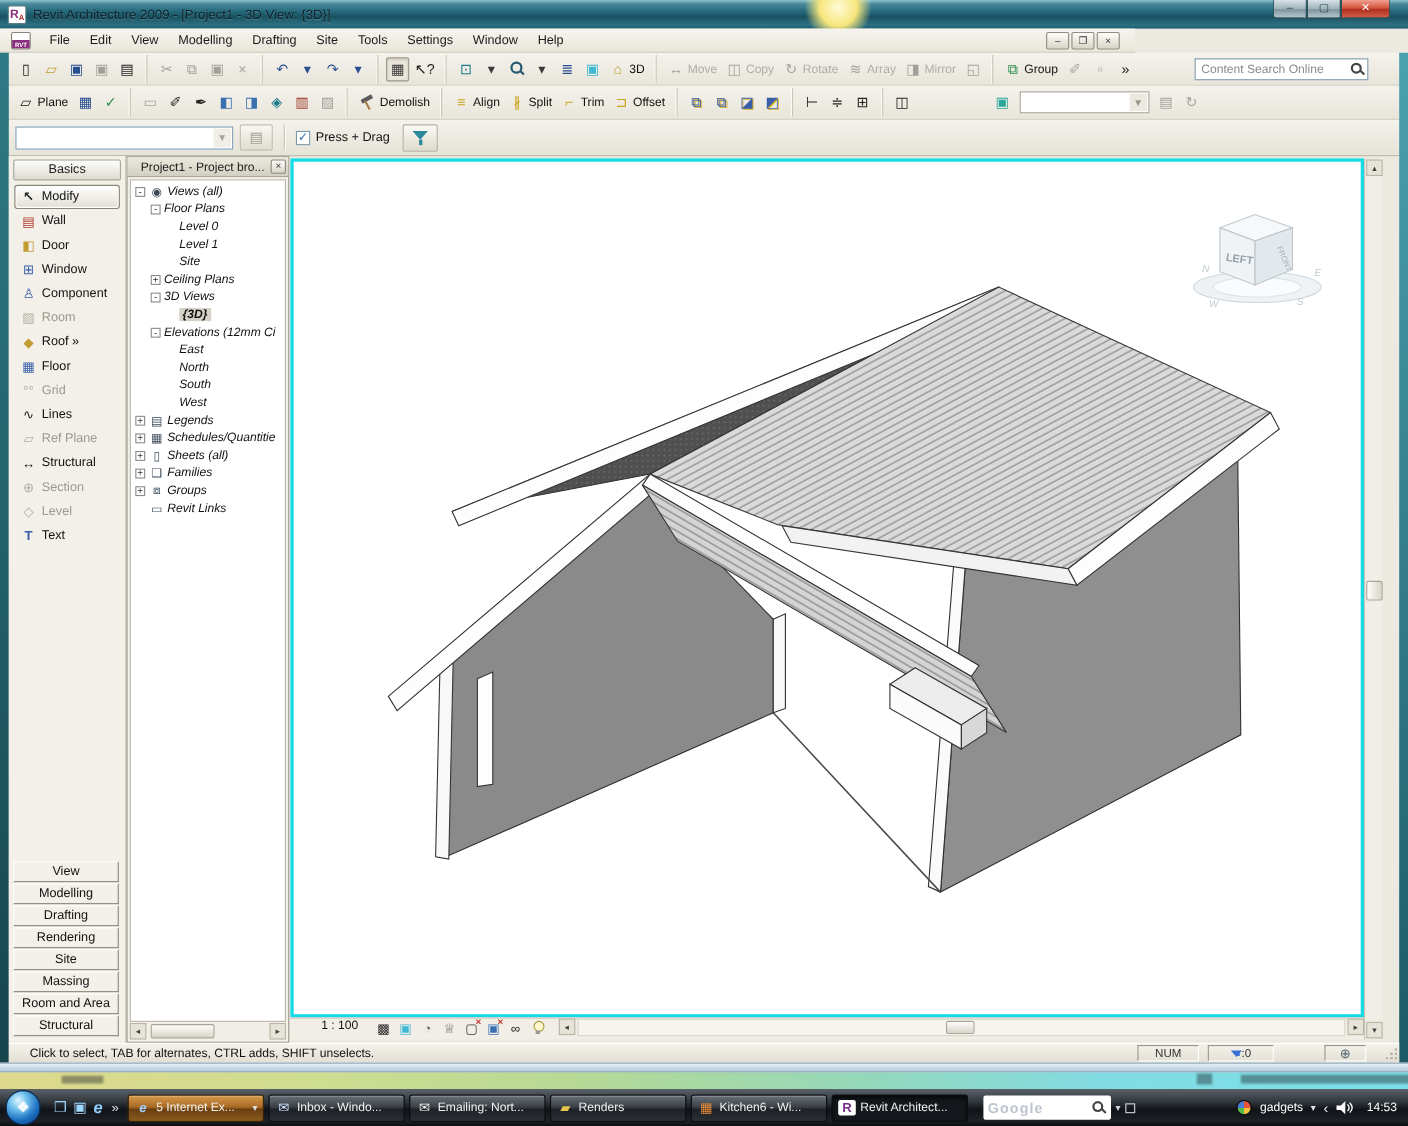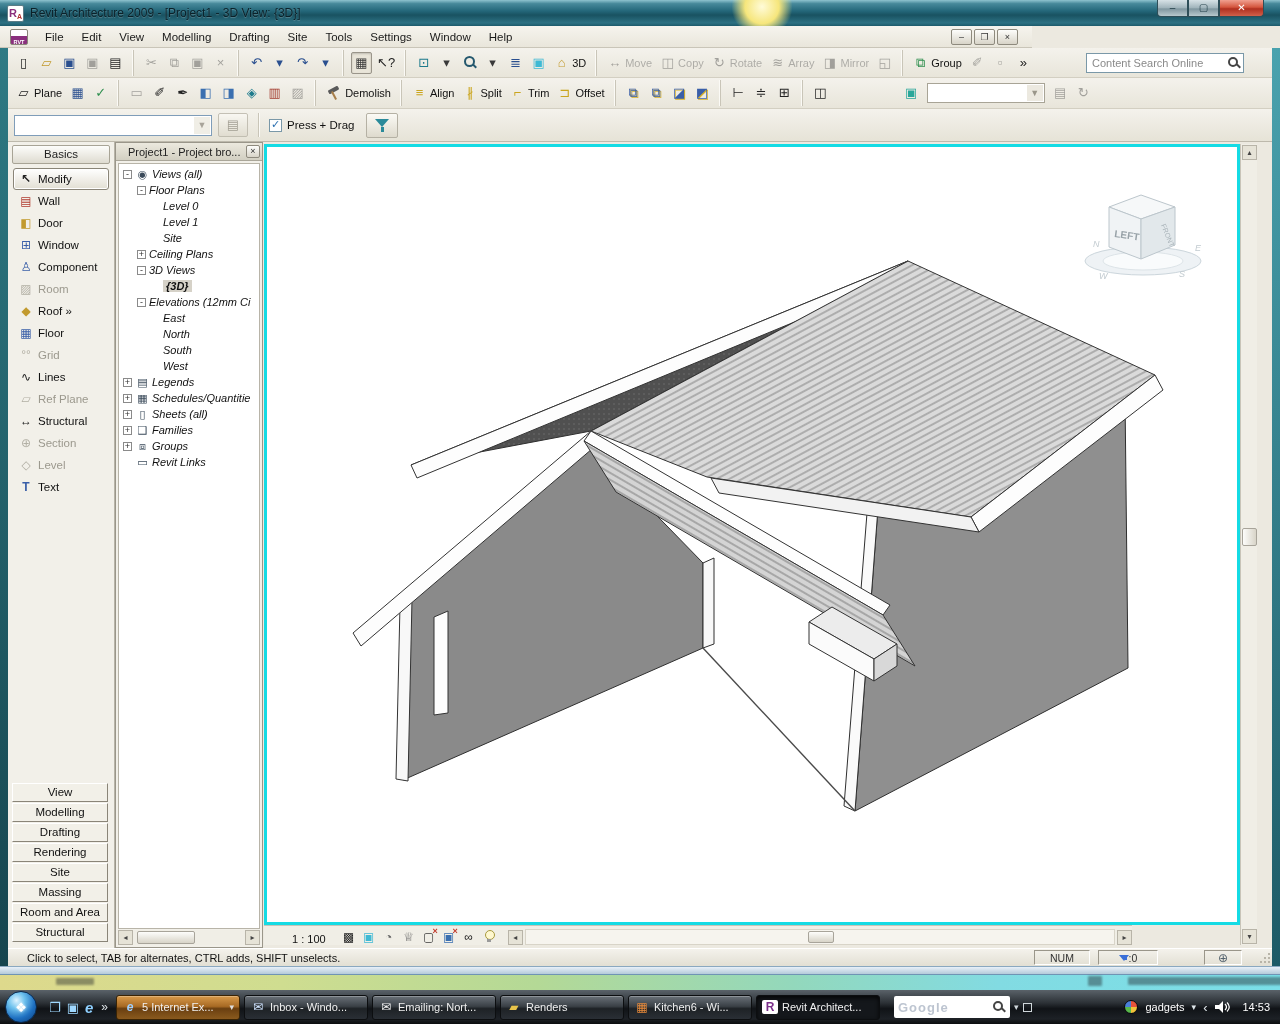--- a/index.html
+++ b/index.html
@@ -127,22 +127,22 @@
   .tlabel{color:#111;font-style:italic;}
   .trow.sel .tlabel{background:#d6d2c8;font-weight:bold;padding:0 3px;}
   .pbscroll{position:absolute;left:2px;right:2px;bottom:2px;height:15px;background:#f0eee6;display:flex;align-items:center;}
   .sarrow{width:15px;height:15px;background:#e6e3d7;border:1px solid #b8b4a8;font-size:8px;color:#444;text-align:center;line-height:13px;flex:none;}
   .pbthumb{width:58px;height:13px;margin-left:4px;background:linear-gradient(180deg,#fdfdfb,#d8d4c8);border:1px solid #a8a49a;border-radius:2px;}
 
   
   .viewport{position:absolute;left:264px;top:144px;width:976px;height:781px;background:#fff;border:3px solid #14dbe4;}
   .housesvg{position:absolute;left:0;top:0;}
   .viewcube{position:absolute;right:14px;top:40px;}
-  .viewbottom{position:absolute;left:264px;top:925px;width:868px;height:20px;background:#f0eee6;border-top:1px solid #c8c4b8;
-    display:flex;align-items:flex-end;font-size:11px;}
+  .viewbottom{position:absolute;left:264px;top:925px;width:976px;height:20px;background:#f0eee6;border-top:1px solid #c8c4b8;
+    display:flex;align-items:flex-start;font-size:11px;}
   .scale{margin:0 14px 0 28px;color:#111;}
   .vbicons{display:flex;align-items:center;gap:2px;}
   .vbtn{position:relative;display:inline-flex;align-items:center;justify-content:center;width:18px;height:17px;}
   .vbtn .g{font-size:12px;line-height:14px;color:#3a3a3a;}
   .vbtn .ov{position:absolute;right:0;top:-2px;font-size:9px;color:#c0392b;font-weight:bold;}
   .vbtn .ov:empty{display:none;}
   .htrack{flex:1;height:16px;margin:0 2px;position:relative;background:#f6f4ee;border:1px solid #d8d4c8;}
   .hthumb{position:absolute;left:48%;top:1px;width:26px;height:12px;background:linear-gradient(180deg,#fdfdfb,#d8d4c8);border:1px solid #a8a49a;border-radius:2px;}
   .vscroll{position:absolute;left:1240px;top:144px;width:17px;height:801px;background:#f0eee6;border-left:1px solid #c8c4b8;}
   .vsar{width:15px;height:15px;margin:1px;background:#e6e3d7;border:1px solid #b8b4a8;font-size:8px;color:#444;text-align:center;line-height:13px;}

